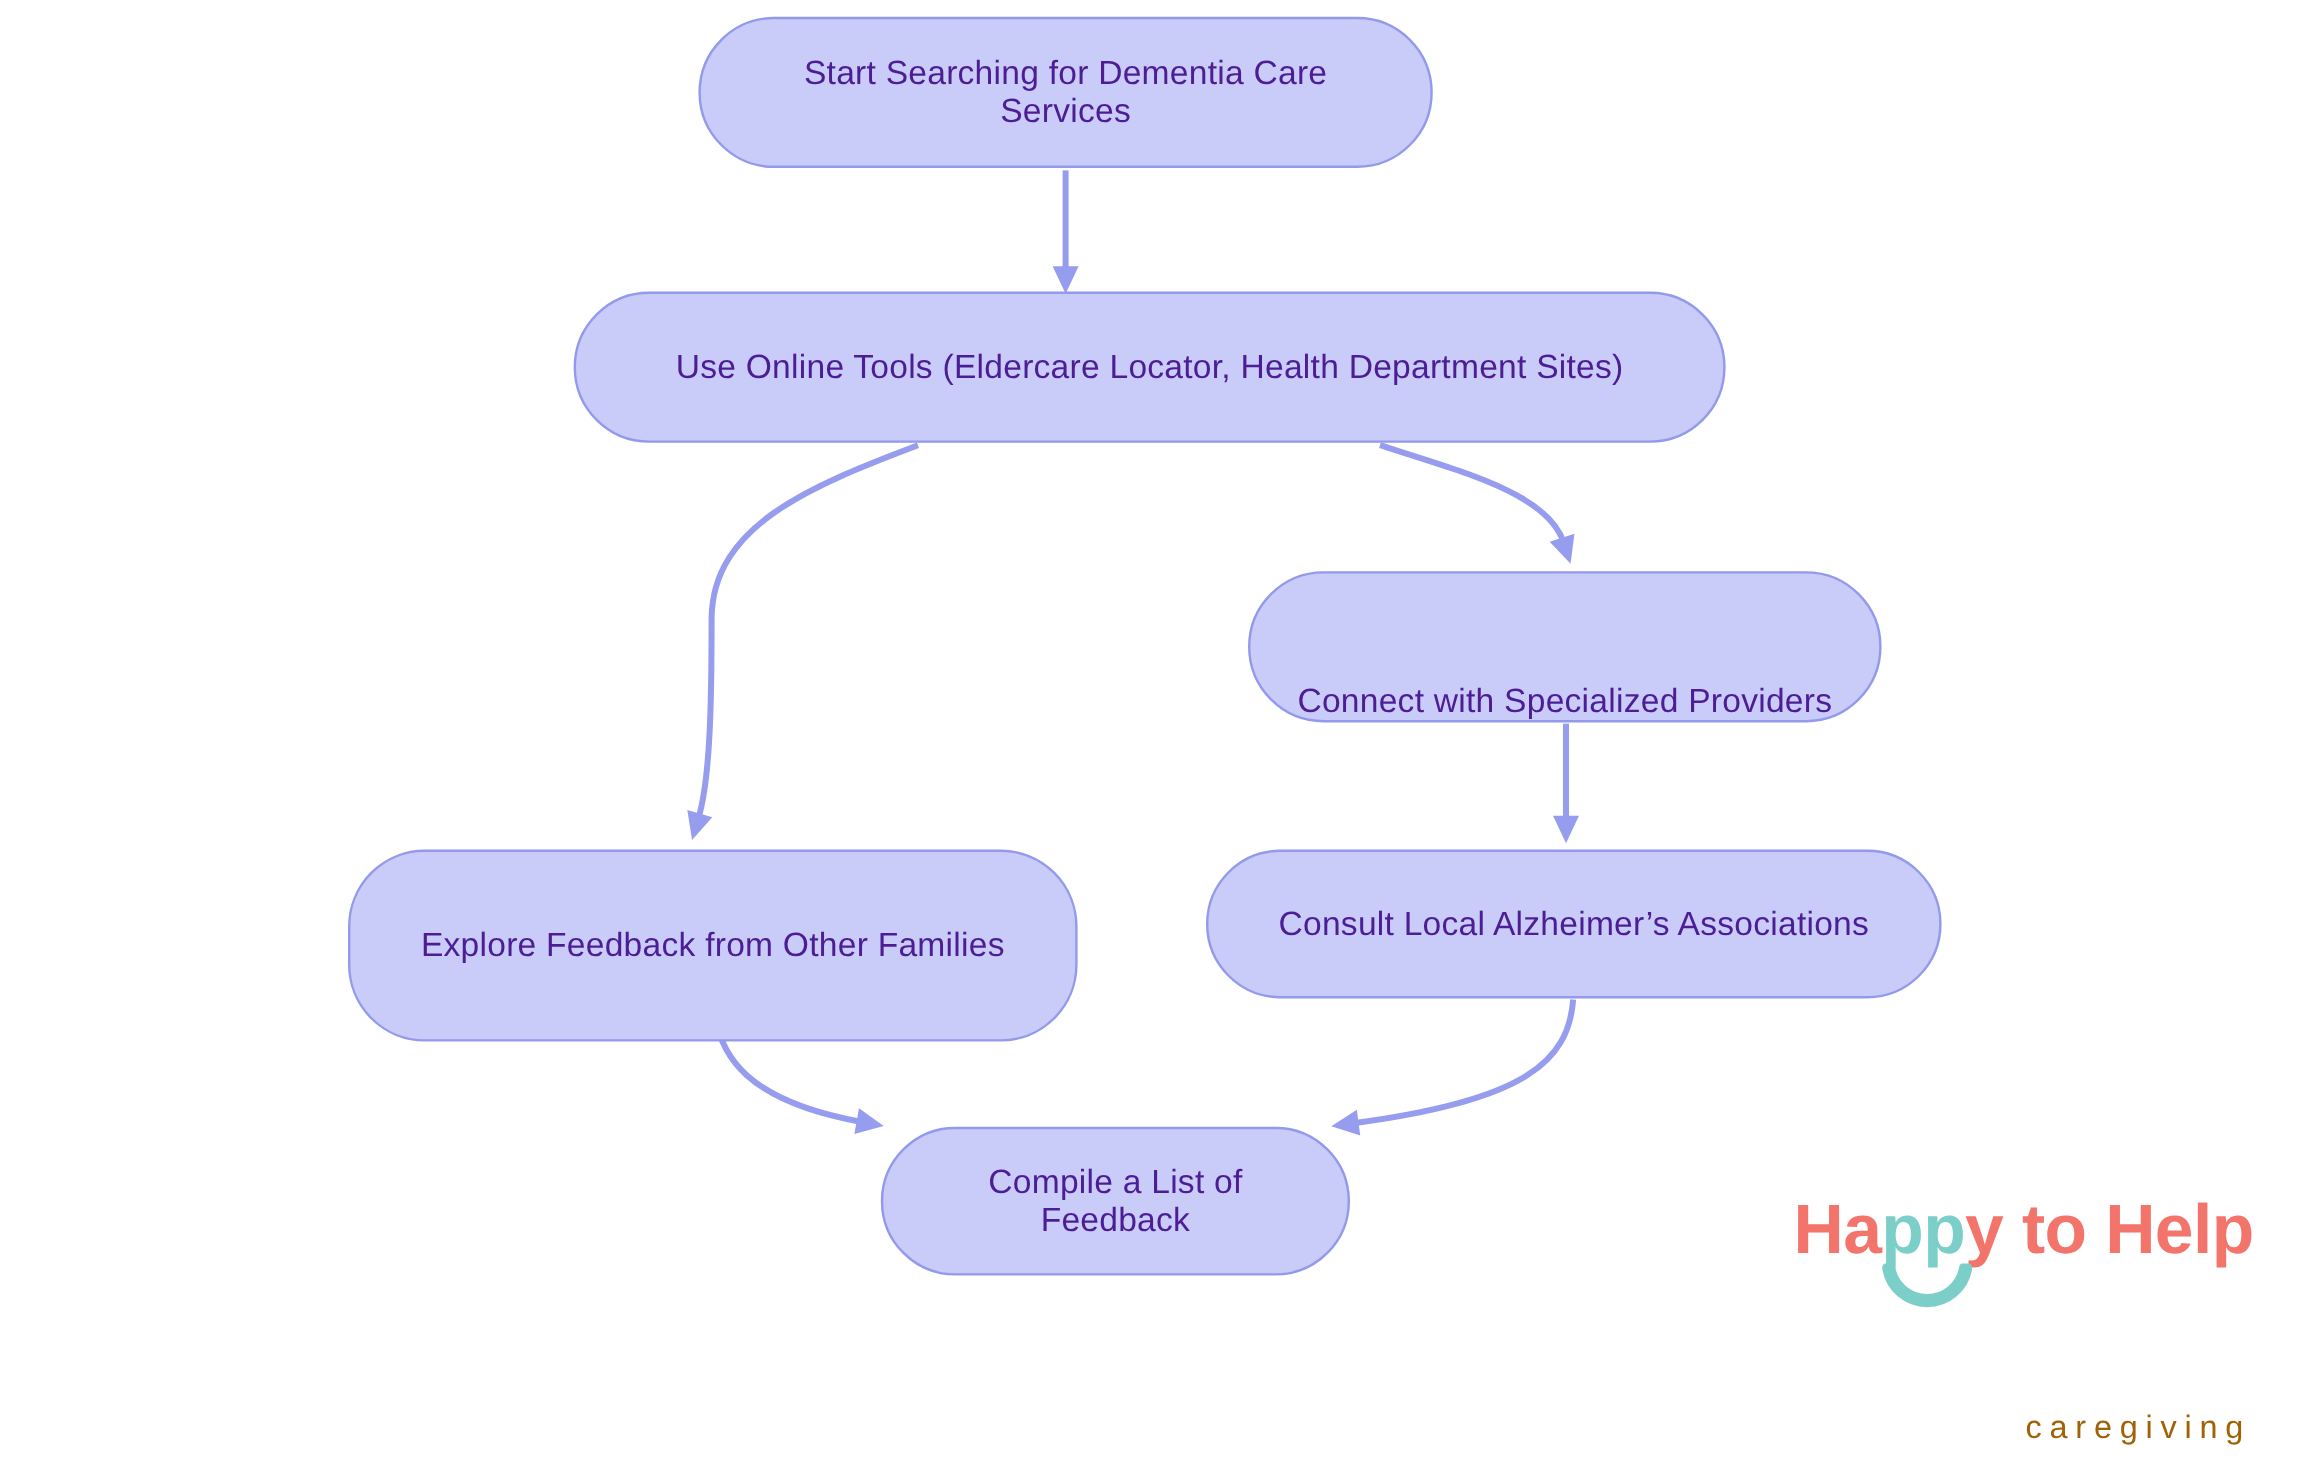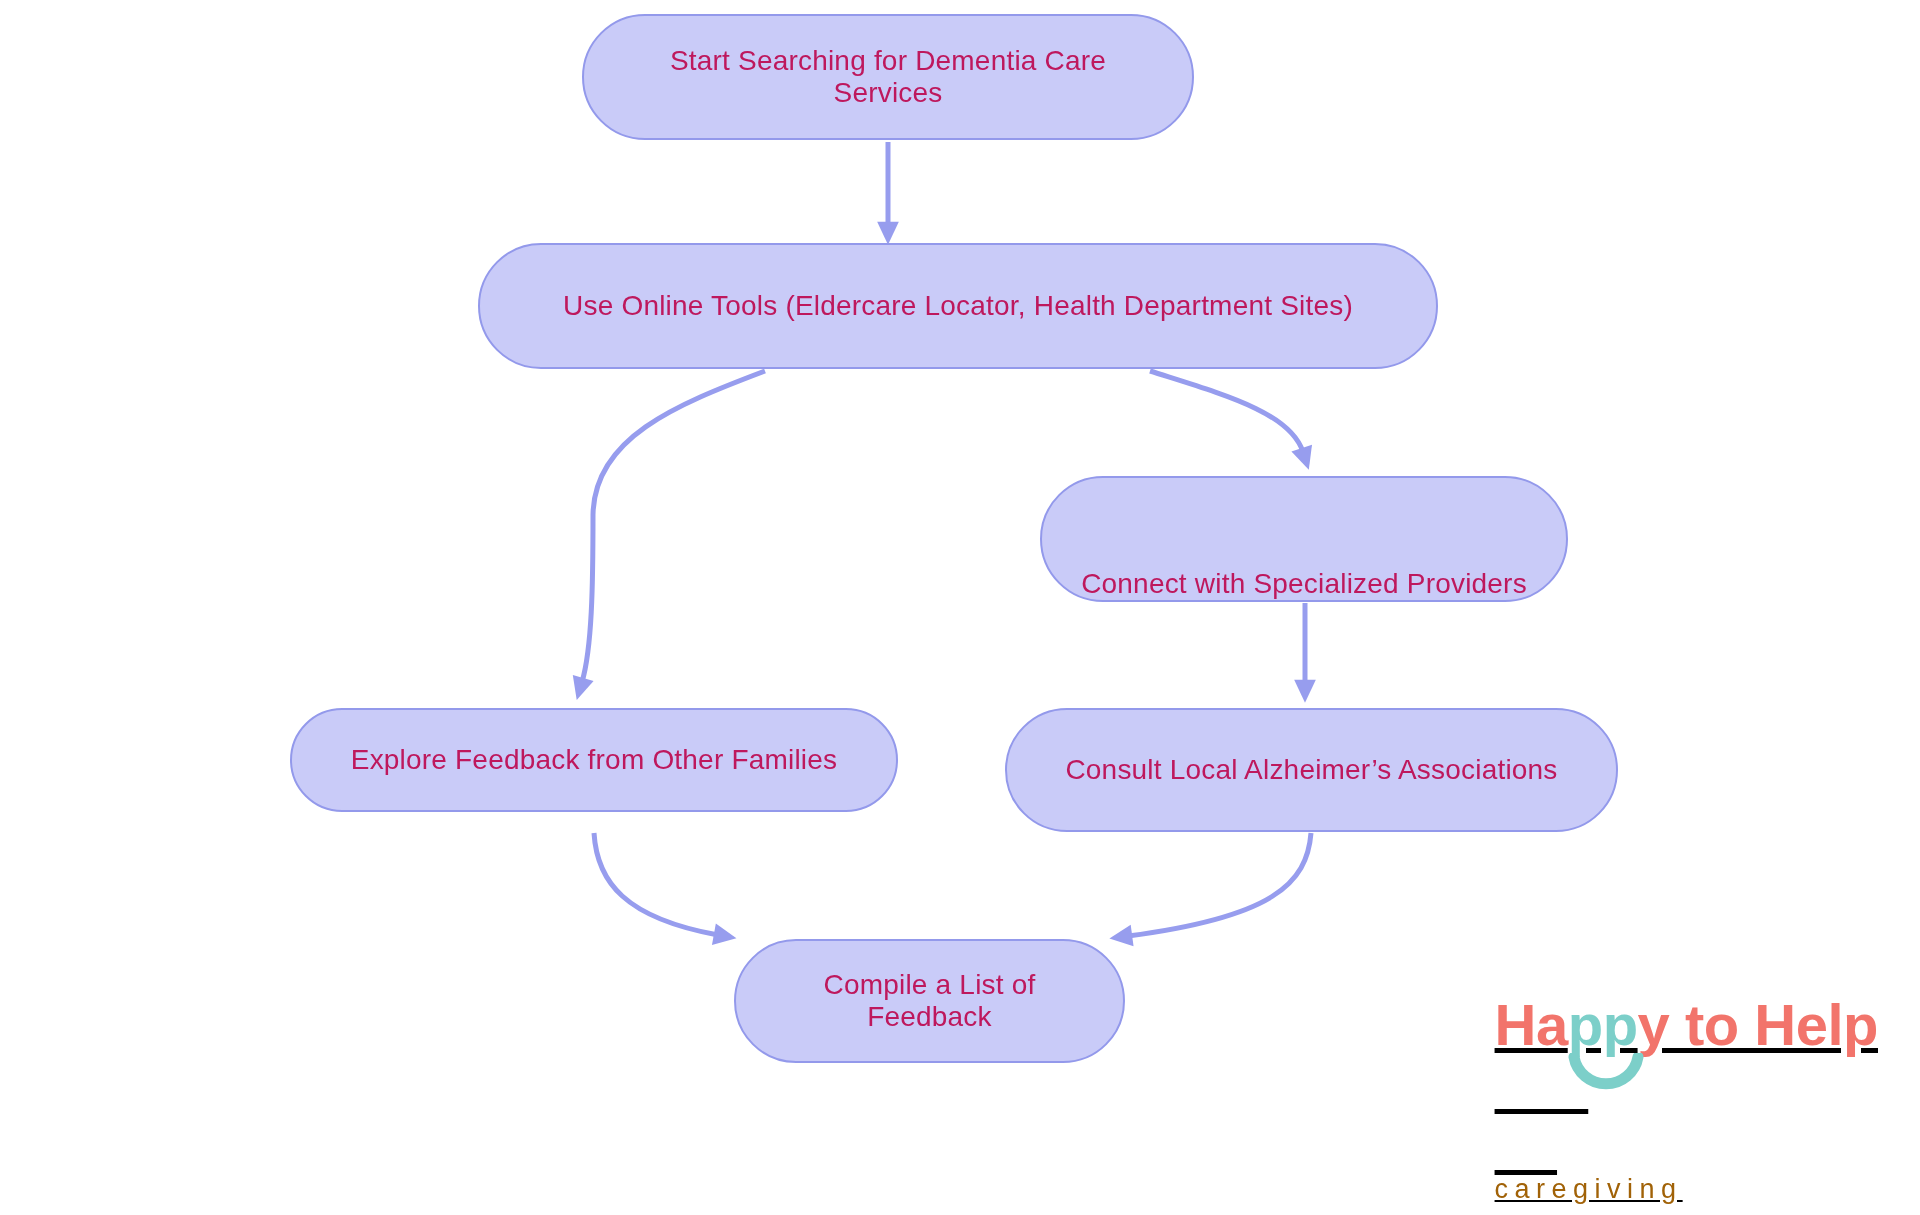--- a/index.html
+++ b/index.html
@@ -16,49 +16,49 @@
     left: 0; top: 0;
     width: 1920px; height: 1215px;
     pointer-events: none;
   }
   .node {
     position: absolute;
     box-sizing: border-box;
     background: #c9cbf8;
     border: 2.5px solid #9399eb;
     border-radius: 64px;
-    color: #be185d;
+    color: #4c1d95;
     font-size: 28px;
     letter-spacing: 0.2px;
     display: flex;
     align-items: center;
     justify-content: center;
     text-align: center;
     padding: 0 28px;
   }
   .node-start    { left: 582px;  top: 14px;  width: 612px; height: 126px; }
   .node-online   { left: 478px;  top: 243px; width: 960px; height: 126px; }
   .node-provider { left: 1040px; top: 476px; width: 528px; height: 126px; align-items: flex-end; }
-  .node-feedback { left: 290px;  top: 708px; width: 608px; height: 104px; }
+  .node-feedback { left: 290px;  top: 708px; width: 608px; height: 160px; }
   .node-assoc    { left: 1005px; top: 708px; width: 613px; height: 124px; text-align: right; }
   .node-compile  { left: 734px;  top: 939px; width: 391px; height: 124px; }
 
   .edge-path {
     fill: none;
     stroke: #979dee;
     stroke-width: 5;
     stroke-linecap: butt;
   }
 
   
   .logo {
     position: absolute;
     right: 42px;
     bottom: 10px;
-    text-decoration: underline;
+    text-align: right;
   }
   .logo-main {
     position: relative;
     font-size: 58px;
     font-weight: bold;
     letter-spacing: -0.5px;
     color: #f2746b;
     line-height: 1.05;
     white-space: pre;
   }

